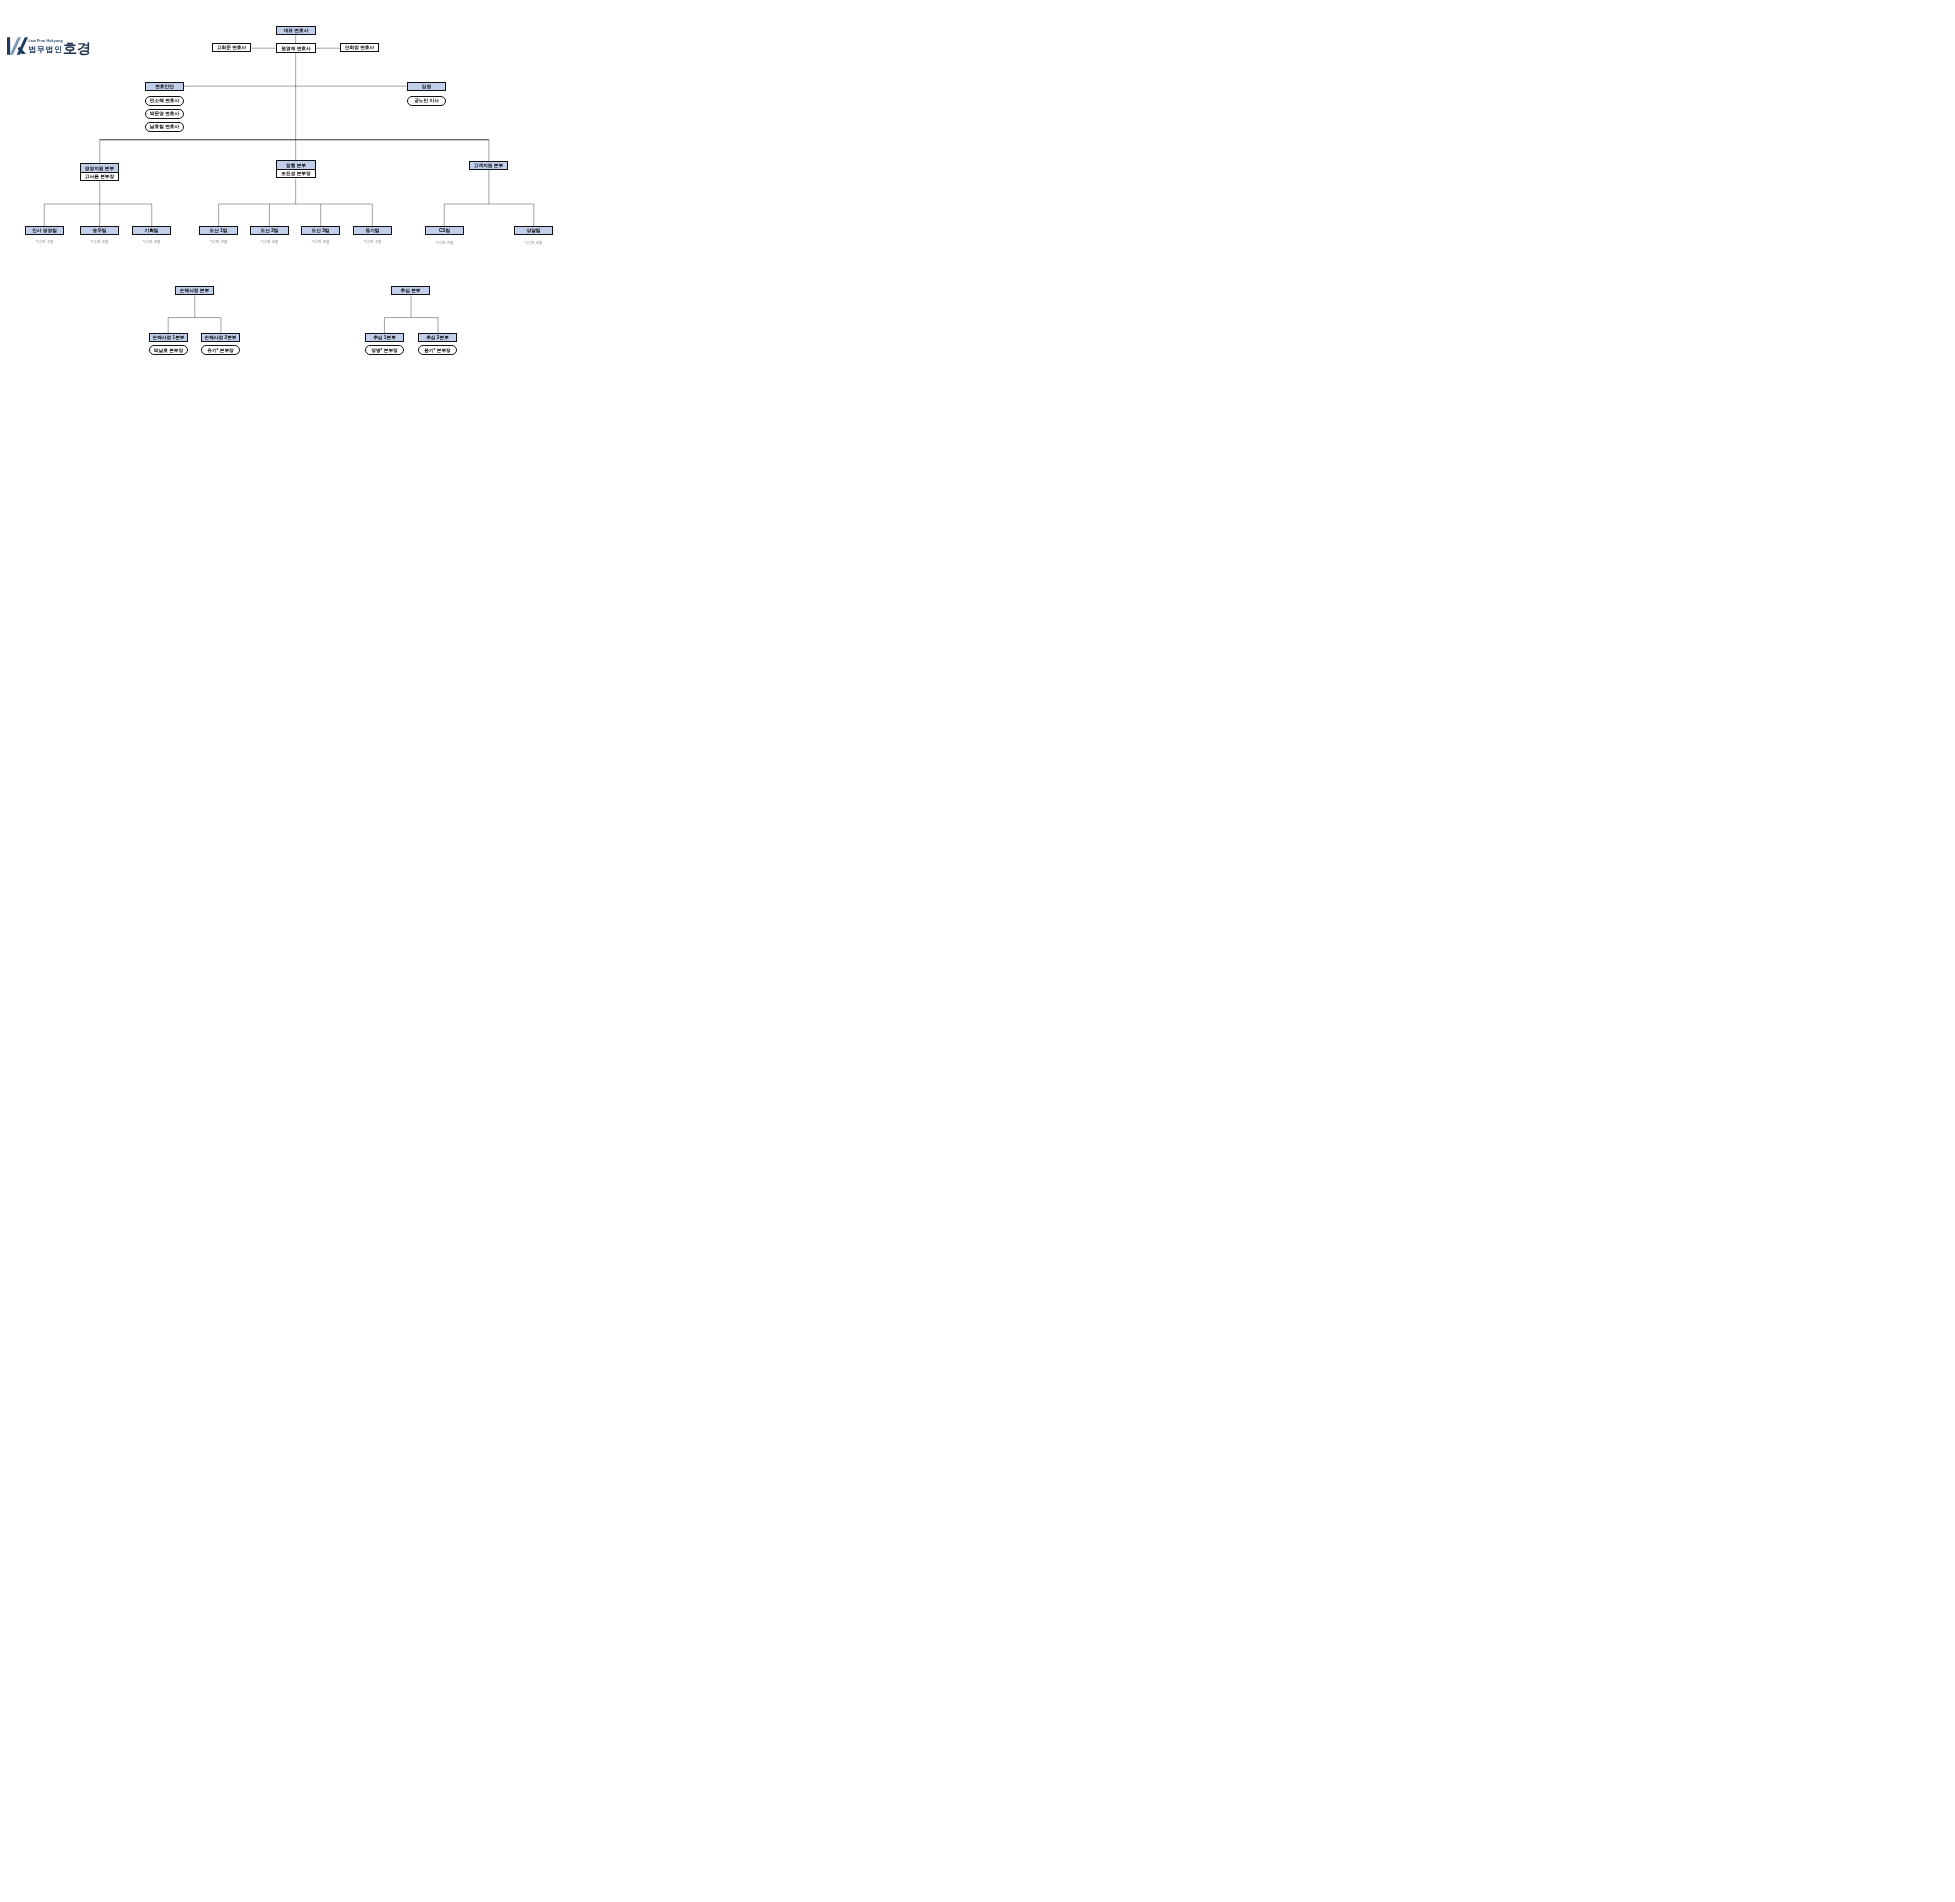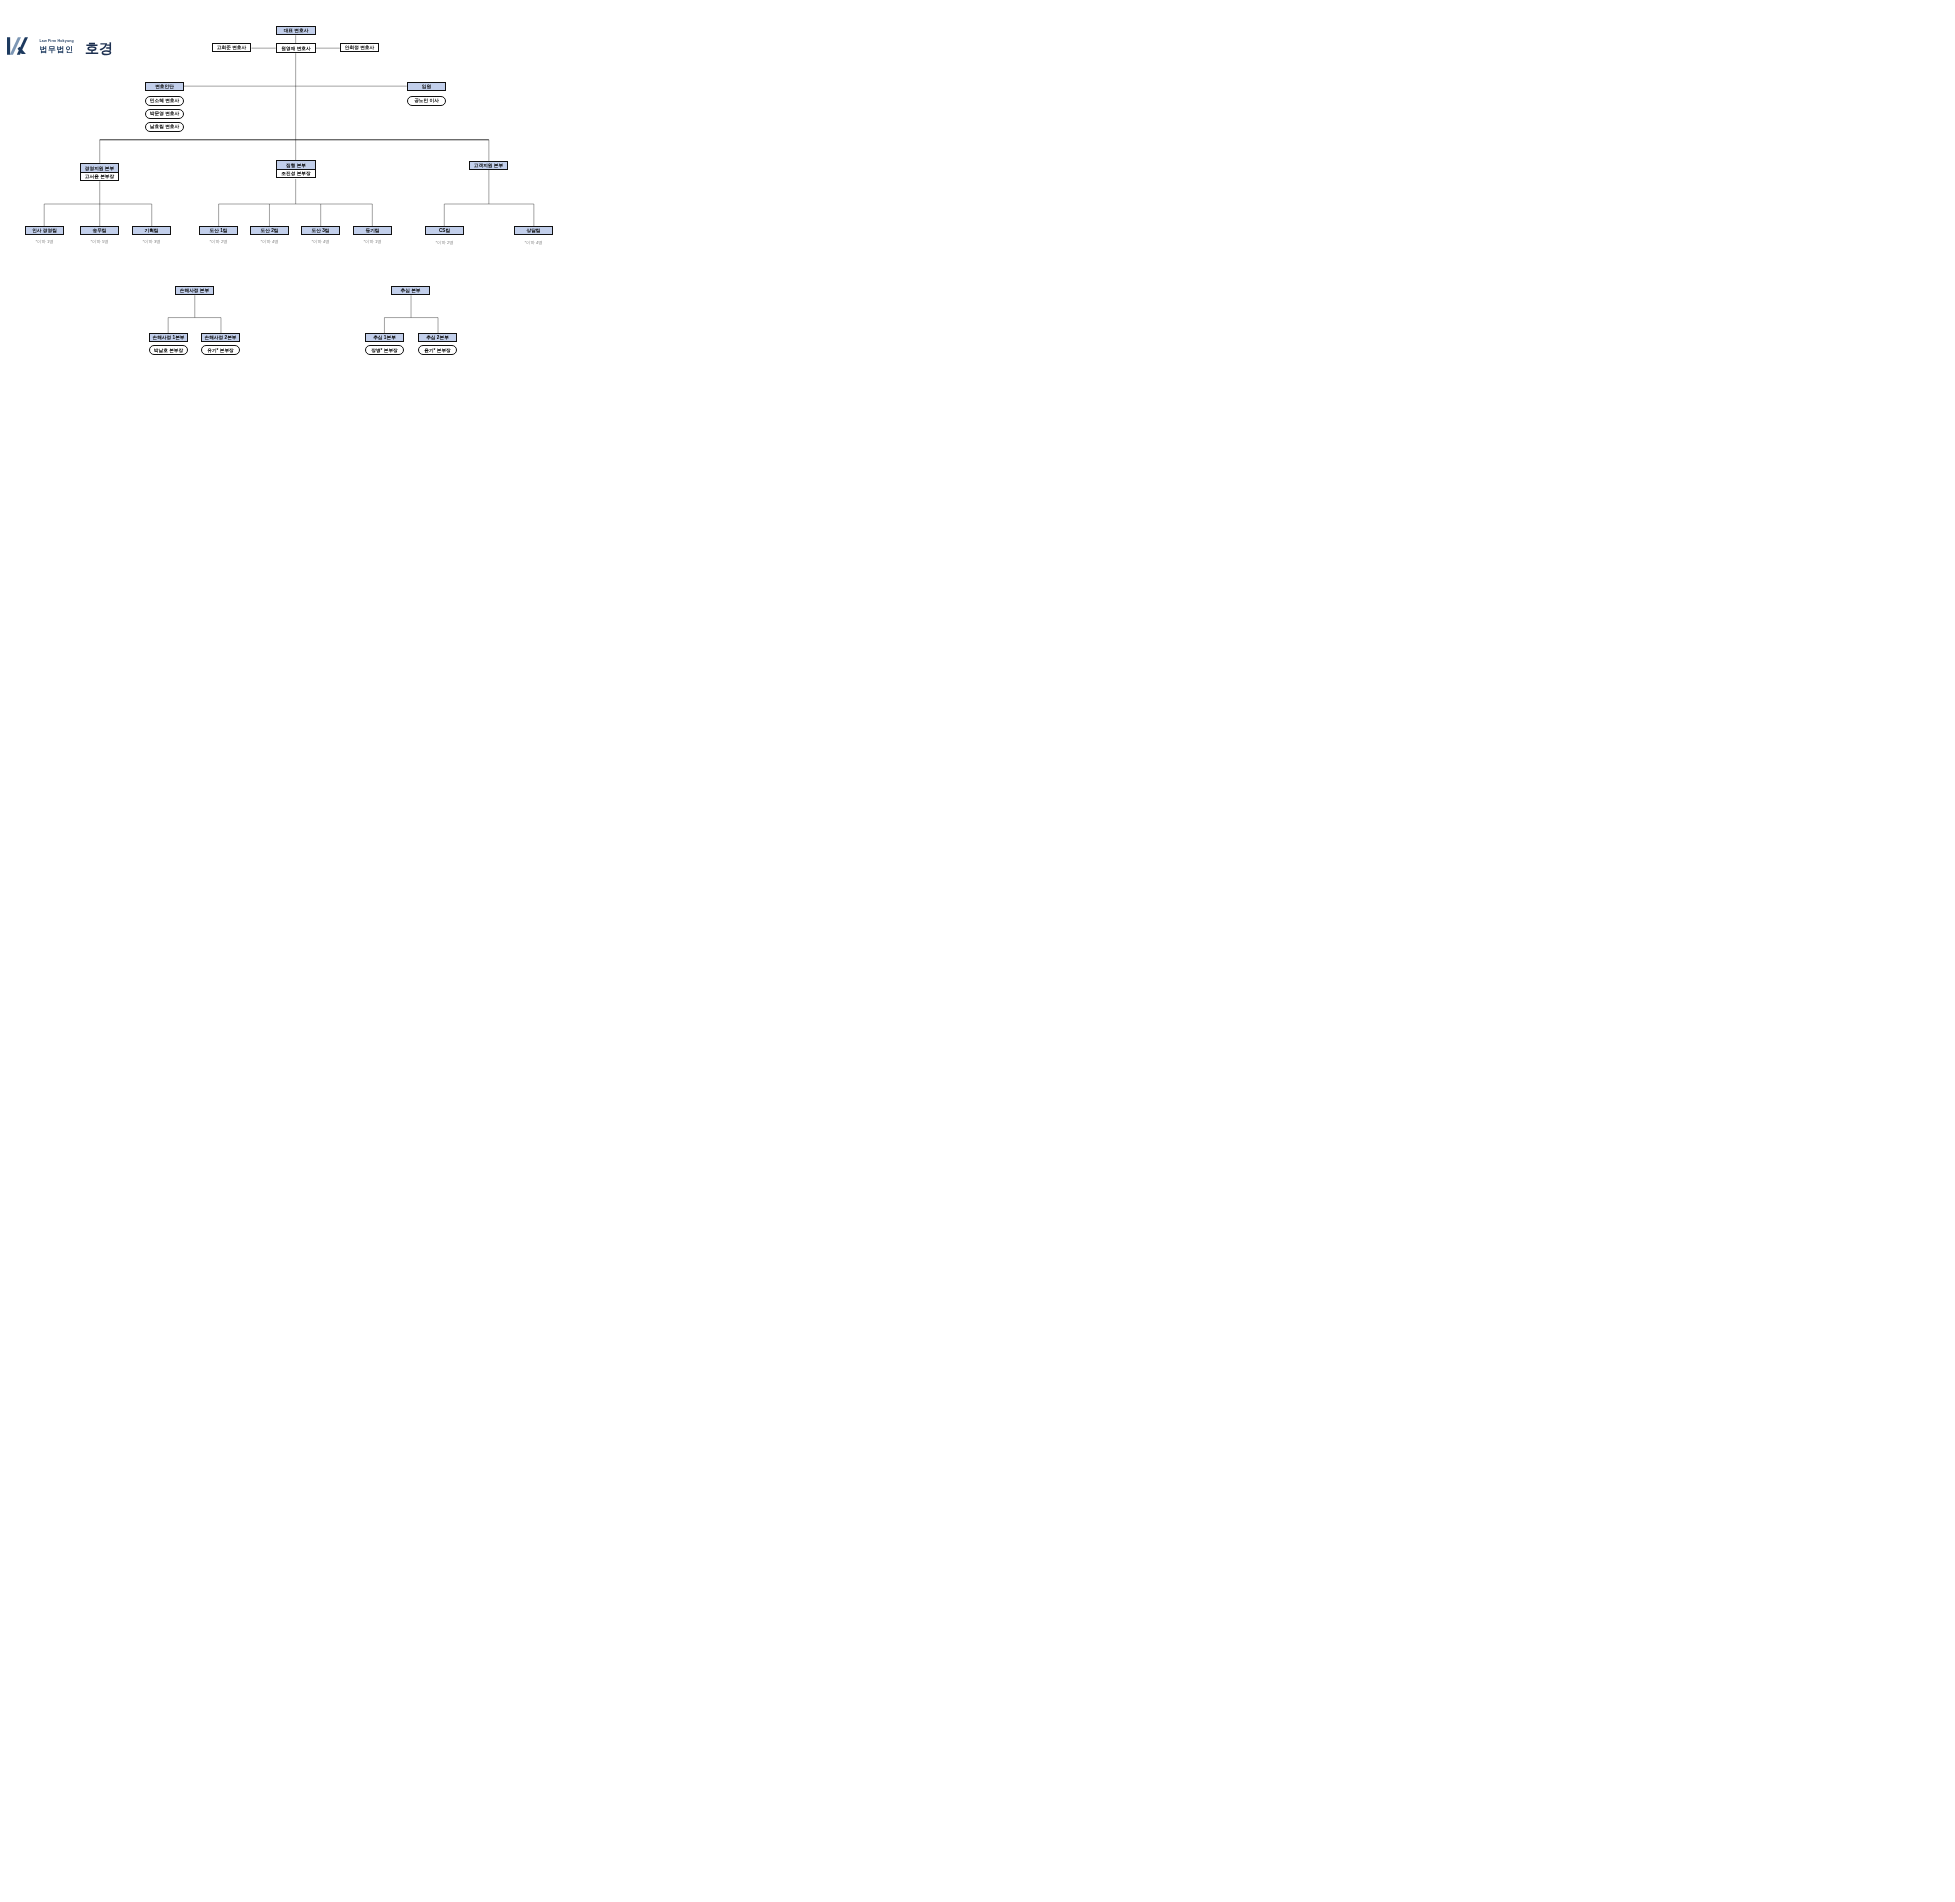--- a/index.html
+++ b/index.html
@@ -15,21 +15,21 @@
 
   .stack{position:absolute;box-sizing:border-box;border:0.5px solid #111;display:flex;flex-direction:column;}
   .stack .hd{box-sizing:border-box;height:8.6px;background:#c2cfeb;border-bottom:0.5px solid #111;
         display:flex;align-items:center;justify-content:center;font-weight:bold;font-size:4.7px;white-space:nowrap;}
   .stack .bd{box-sizing:border-box;flex:1;background:#fff;display:flex;align-items:center;justify-content:center;
         font-weight:bold;font-size:4.7px;white-space:nowrap;}
 
   .count{position:absolute;width:47px;text-align:center;font-size:4.3px;color:#7f7f7f;font-weight:normal;white-space:nowrap;}
 
   
-  #logo{position:absolute;left:7.4px;top:3.1px;display:flex;align-items:flex-end;gap:11px;}
+  #logo{position:absolute;left:7.4px;top:3.1px;display:flex;align-items:flex-end;gap:0;}
   #logo .texts{display:flex;flex-direction:column;justify-content:flex-end;padding-bottom:0.4px;}
   #logo .en{font-size:3.5px;font-weight:bold;color:#1d3a5f;letter-spacing:0.2px;margin-bottom:0.8px;}
   #logo .ko-type{font-family:"Liberation Serif","DejaVu Serif",serif;font-size:7.8px;font-weight:bold;color:#1d3a5f;letter-spacing:0.8px;}
   #logo .ko-name{font-family:"Liberation Serif","DejaVu Serif",serif;font-size:14px;font-weight:bold;color:#1d3050;line-height:0.95;padding-bottom:0px;margin-top:39px;}
 </style>
 </head>
 <body>
 
 <div id="canvas">
 

